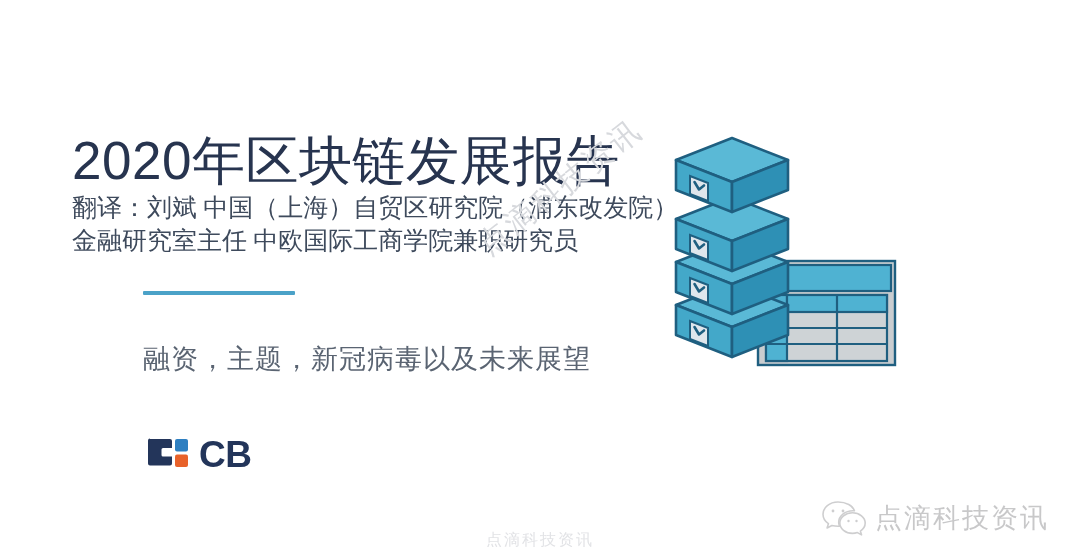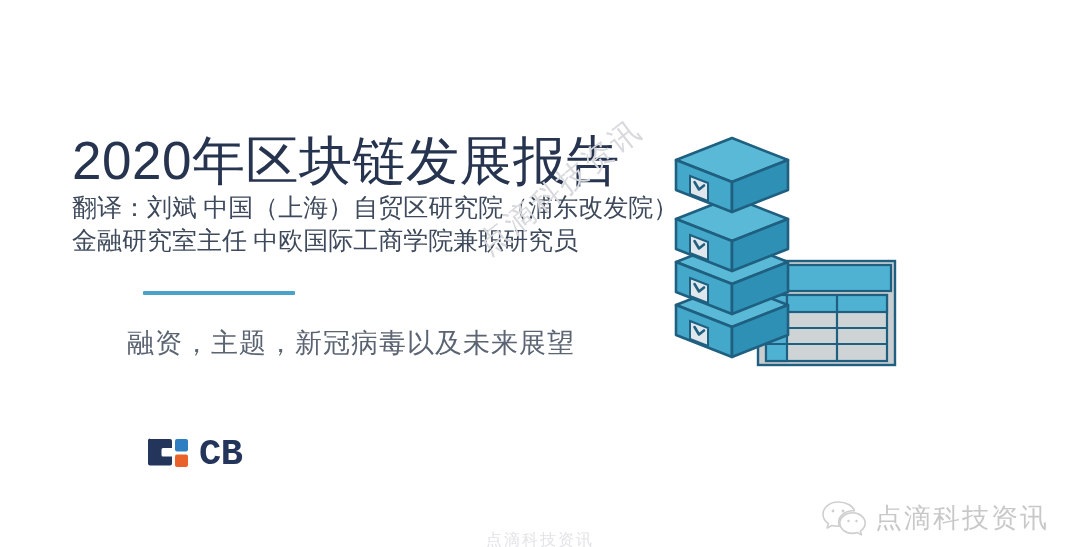--- a/index.html
+++ b/index.html
@@ -65,35 +65,35 @@
 
   .subtitle {
     position: absolute;
     left: 127px;
     top: 326px;
     font-family: "Liberation Serif", "DejaVu Serif", serif;
     font-size: 27px;
     line-height: 1.3;
     color: #5a6472;
     white-space: nowrap;
-    margin: 0;
+    margin: 16px;
     letter-spacing: 1px;
   }
 
   
   .cbi-logo {
     position: absolute;
     left: 146px;
     top: 436px;
     display: flex;
     align-items: center;
     gap: 9px;
   }
   .cbi-wordmark {
-    font-family: Liberation Mono, monospace;
+    font-family: Liberation Sans, sans-serif;
     font-size: 37px;
     line-height: 1;
     letter-spacing: -0.5px;
     display: flex;
     align-items: baseline;
   }
   .cbi-cb {
     font-weight: 700;
     color: #23355a;
   }

